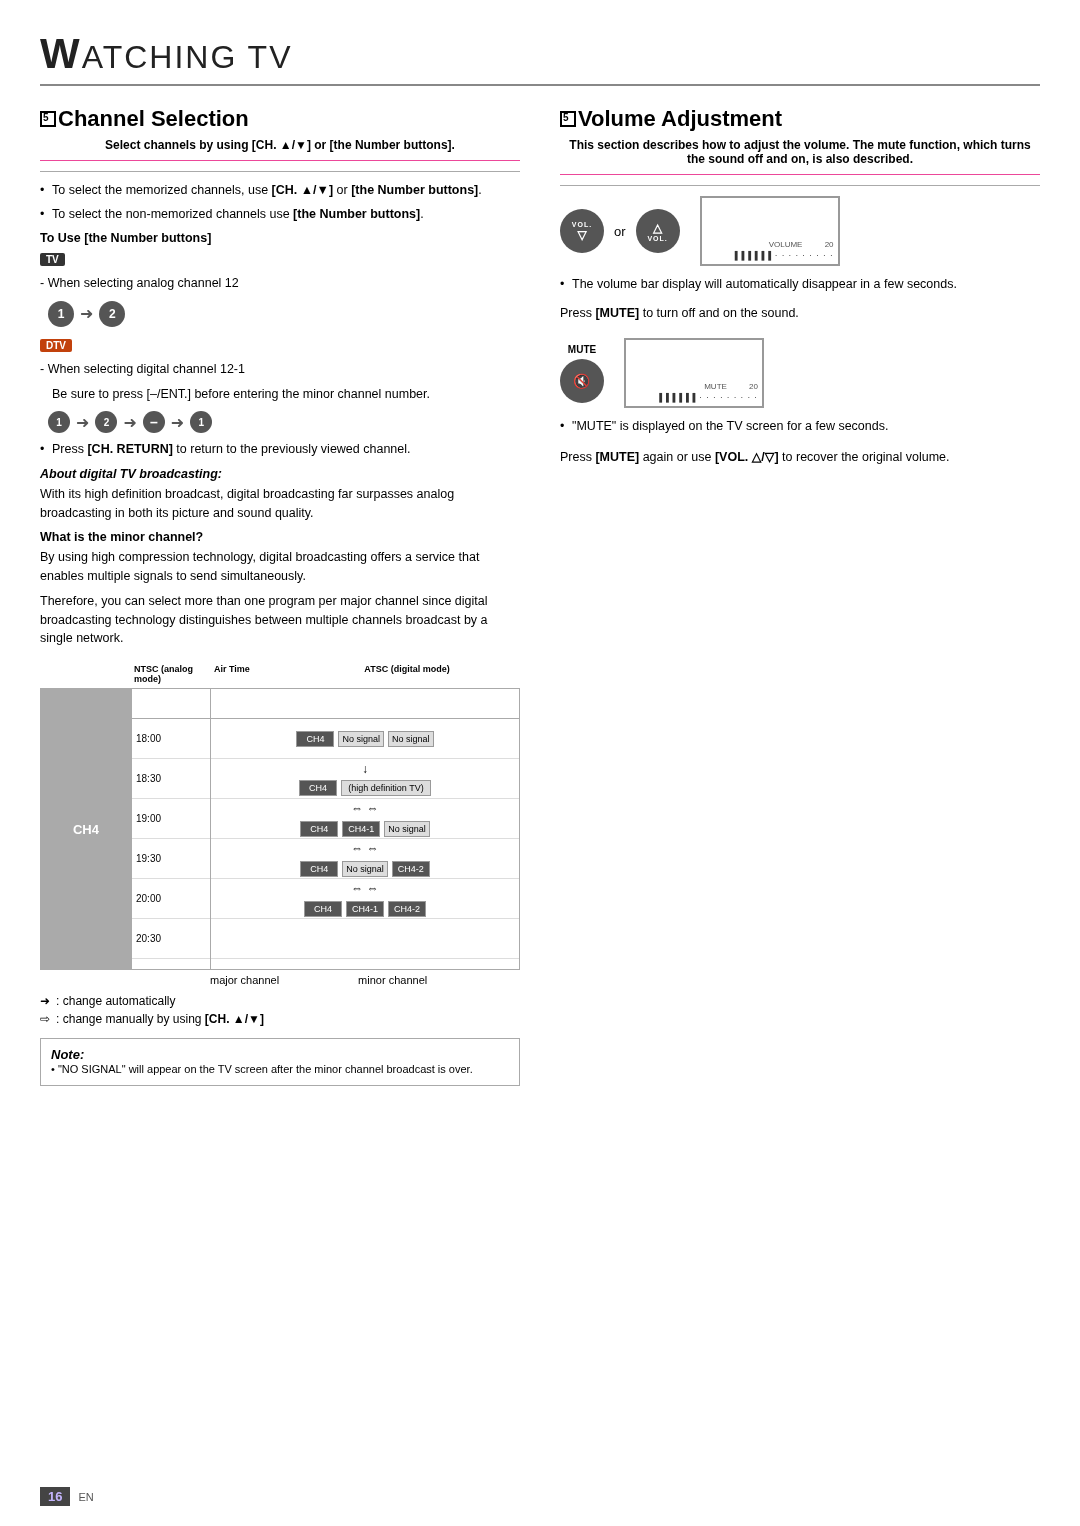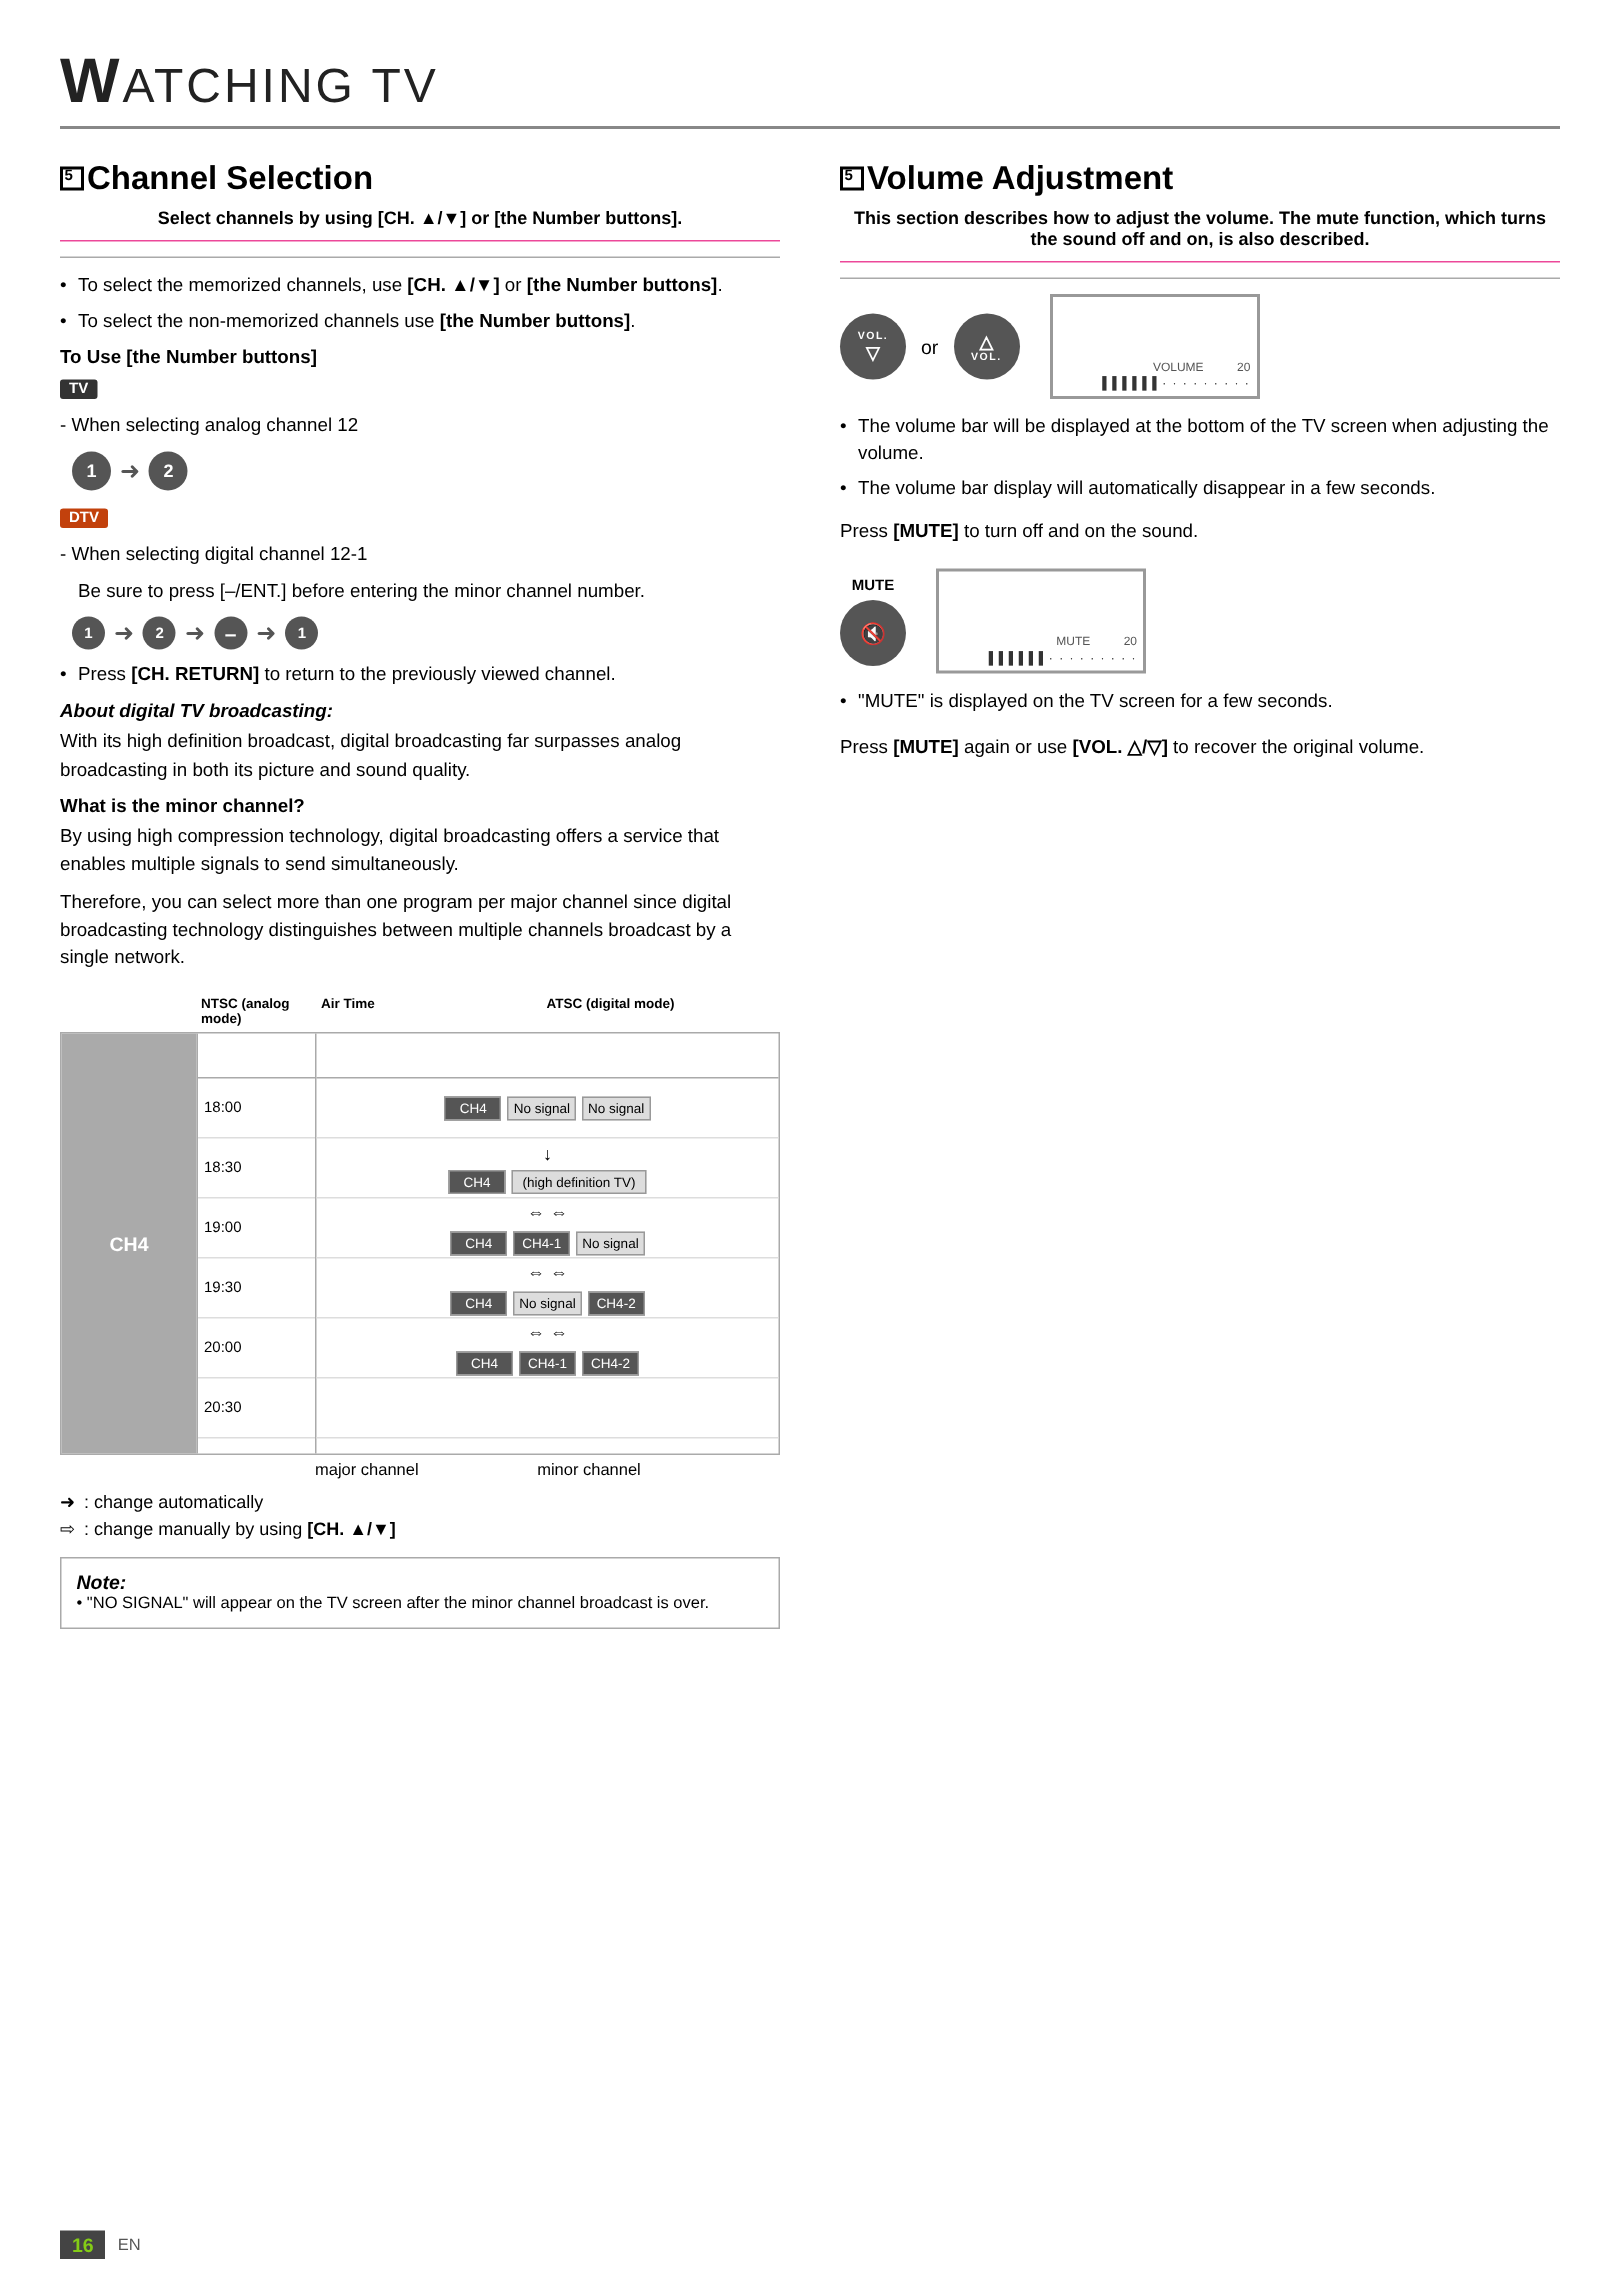--- a/index.html
+++ b/index.html
@@ -371,21 +371,21 @@
     .page-footer {
       position: absolute;
       bottom: 20px;
       left: 40px;
       display: flex;
       align-items: center;
       gap: 8px;
     }
     .page-number {
       background: #444;
-      color: #84cc16;
+      color: #c4b5fd;
       font-size: 13px;
       font-weight: bold;
       padding: 2px 8px;
     }
     .page-lang {
       font-size: 11px;
       color: #555;
     }
 
     hr.section-hr {
@@ -596,21 +596,20 @@
         <div class="vol-screen">
           <div class="vol-bar-container">
             <div class="vol-bar-label">
               <span>VOLUME</span>&nbsp;&nbsp;&nbsp;&nbsp;&nbsp;&nbsp;&nbsp;&nbsp;&nbsp;&nbsp;<span>20</span>
             </div>
             <div class="vol-bar-dots">▌▌▌▌▌▌· · · · · · · · ·</div>
           </div>
         </div>
       </div>
 
-      <div class="bullet-item">The volume bar will be displayed at the bottom of the TV screen when adjusting the volume.</div>
       <div class="bullet-item">The volume bar display will automatically disappear in a few seconds.</div>
 
       <div class="normal-text" style="margin-top:10px;">
         Press <strong>[MUTE]</strong> to turn off and on the sound.
       </div>
 
       <div class="mute-section">
         <div style="display:flex; align-items:center; gap:20px; margin:10px 0;">
           <div style="display:flex; flex-direction:column; align-items:center; gap:4px;">
             <span style="font-size:10px; font-weight:bold;">MUTE</span>

